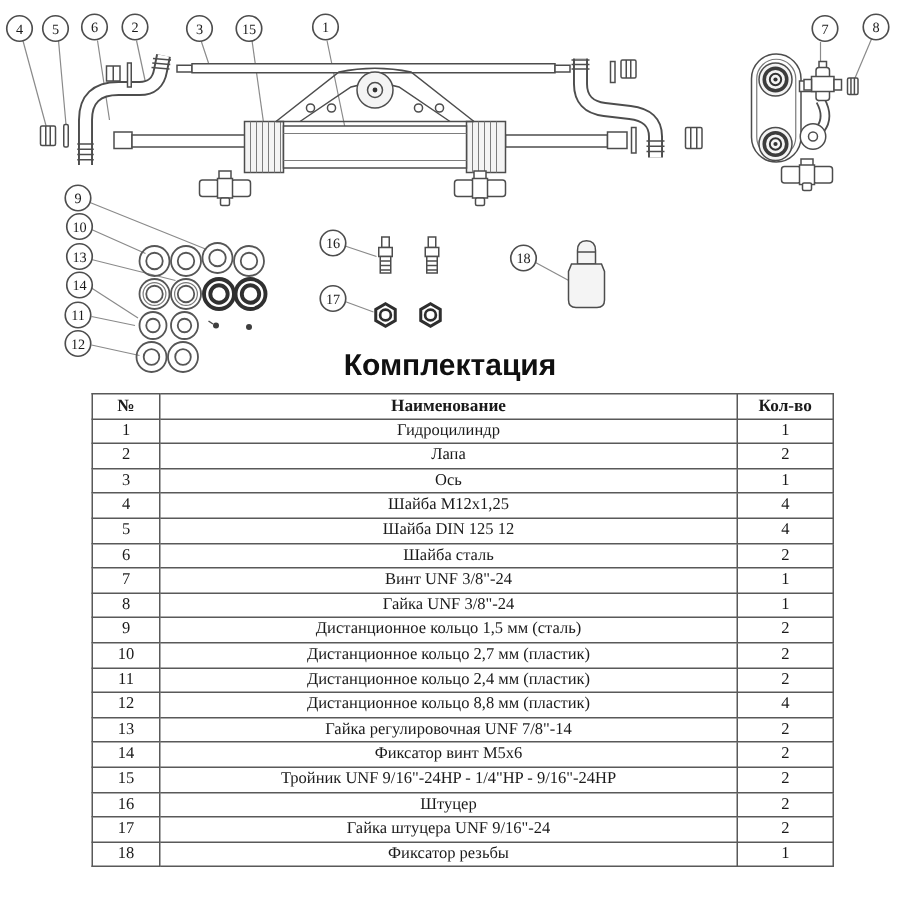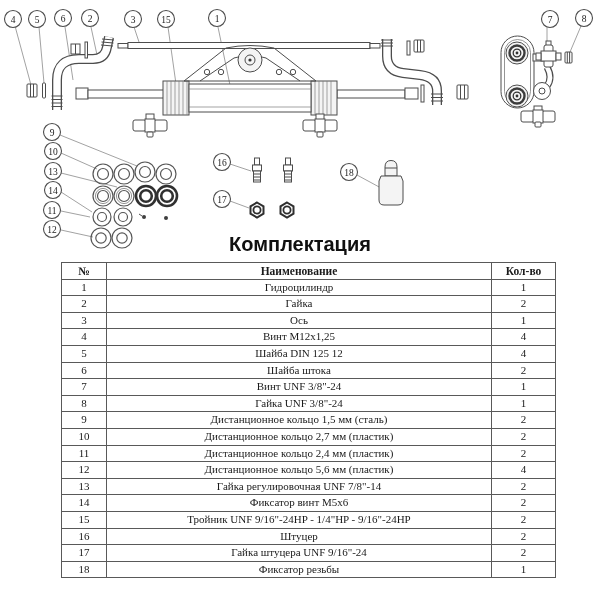--- a/index.html
+++ b/index.html
@@ -351,41 +351,41 @@
     </tr>
   </thead>
   <tbody>
       <tr>
         <td class="c-num">1</td>
         <td class="c-name">Гидроцилиндр</td>
         <td class="c-qty">1</td>
       </tr>
       <tr>
         <td class="c-num">2</td>
-        <td class="c-name">Гайка</td>
+        <td class="c-name">Лапа</td>
         <td class="c-qty">2</td>
       </tr>
       <tr>
         <td class="c-num">3</td>
         <td class="c-name">Ось</td>
         <td class="c-qty">1</td>
       </tr>
       <tr>
         <td class="c-num">4</td>
-        <td class="c-name">Винт M12x1,25</td>
+        <td class="c-name">Шайба M12x1,25</td>
         <td class="c-qty">4</td>
       </tr>
       <tr>
         <td class="c-num">5</td>
         <td class="c-name">Шайба DIN 125 12</td>
         <td class="c-qty">4</td>
       </tr>
       <tr>
         <td class="c-num">6</td>
-        <td class="c-name">Шайба штока</td>
+        <td class="c-name">Шайба сталь</td>
         <td class="c-qty">2</td>
       </tr>
       <tr>
         <td class="c-num">7</td>
         <td class="c-name">Винт UNF 3/8"-24</td>
         <td class="c-qty">1</td>
       </tr>
       <tr>
         <td class="c-num">8</td>
         <td class="c-name">Гайка UNF 3/8"-24</td>
@@ -401,21 +401,21 @@
         <td class="c-name">Дистанционное кольцо 2,7 мм (пластик)</td>
         <td class="c-qty">2</td>
       </tr>
       <tr>
         <td class="c-num">11</td>
         <td class="c-name">Дистанционное кольцо 2,4 мм (пластик)</td>
         <td class="c-qty">2</td>
       </tr>
       <tr>
         <td class="c-num">12</td>
-        <td class="c-name">Дистанционное кольцо 5,6 мм (пластик)</td>
+        <td class="c-name">Дистанционное кольцо 8,8 мм (пластик)</td>
         <td class="c-qty">4</td>
       </tr>
       <tr>
         <td class="c-num">13</td>
         <td class="c-name">Гайка регулировочная UNF 7/8"-14</td>
         <td class="c-qty">2</td>
       </tr>
       <tr>
         <td class="c-num">14</td>
         <td class="c-name">Фиксатор винт M5x6</td>

